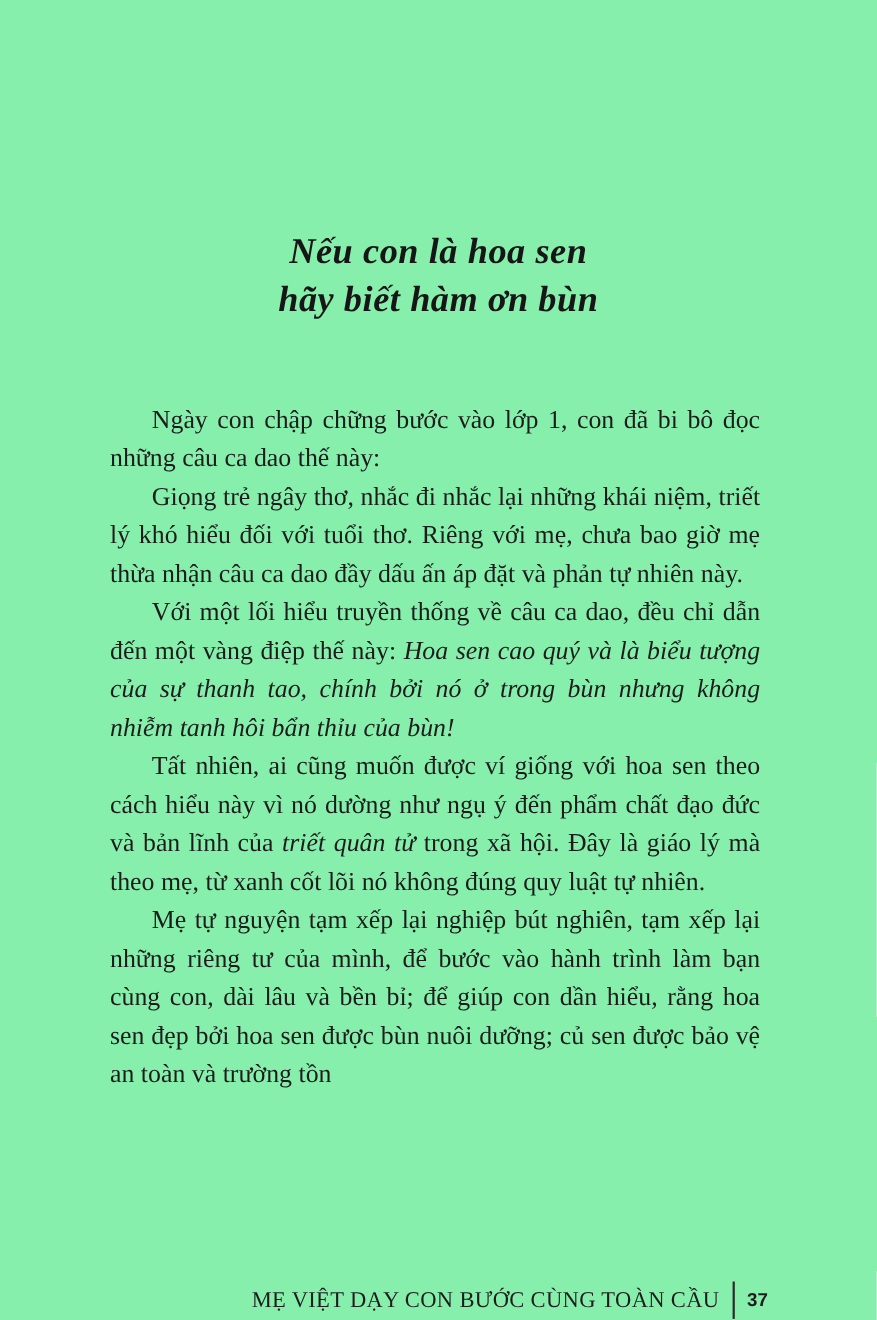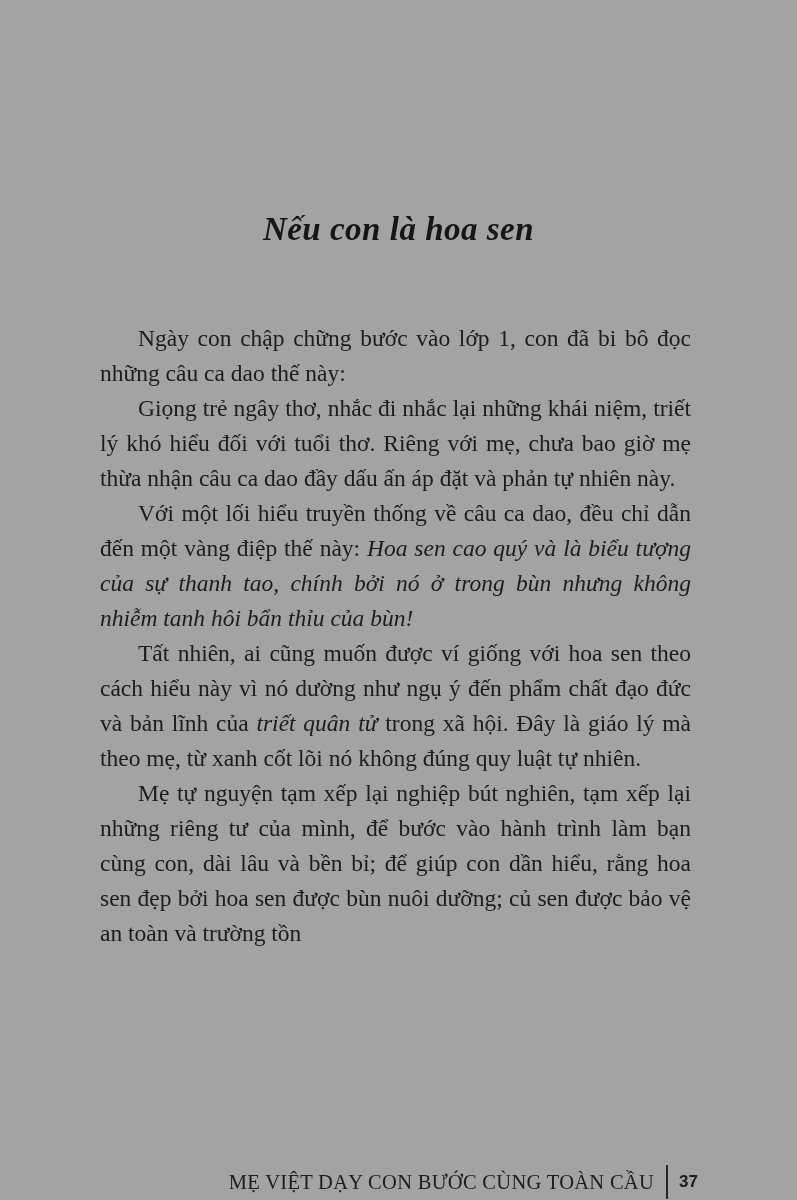--- a/index.html
+++ b/index.html
@@ -2,21 +2,21 @@
 <html lang="vi"><head>
 <meta charset="utf-8">
 <style>
   * { margin: 0; padding: 0; box-sizing: border-box; }
   html, body { background: #e8e8e8; }
   .page {
     position: relative;
     width: 797px;
     height: 1200px;
     margin: 0 auto;
-    background: #a3a3a3;
+    background: #86efac;
     color: #1b1b1b;
     font-family: "Liberation Serif", serif;
     overflow: hidden;
   }
   .title-block {
     padding-top: 207px;
     text-align: center;
     font-style: italic;
     font-weight: bold;
     font-size: 33px;
@@ -70,20 +70,21 @@
     color: #1d1d1d;
   }
 </style>
 </head>
 <body>
 
 <div class="page">
 
   <div class="title-block">
     <div>Nếu con là hoa sen</div>
+    <div>hãy biết hàm ơn bùn</div>
   </div>
 
   <div class="content">
 
     <p class="para"><span>Ngày con chập chững bước vào lớp 1, con đã bi bô đọc những câu ca dao thế này:</span></p>
 
 
     <p class="para"><span>Giọng trẻ ngây thơ, nhắc đi nhắc lại những khái niệm, triết lý khó hiểu đối với tuổi thơ. Riêng với mẹ, chưa bao giờ mẹ thừa nhận câu ca dao đầy dấu ấn áp đặt và phản tự nhiên này.</span></p>
 
     <p class="para"><span>Với một lối hiểu truyền thống về câu ca dao, đều chỉ dẫn đến một vàng điệp thế này: </span><span class="emph">Hoa sen cao quý và là biểu tượng của sự thanh tao, chính bởi nó ở trong bùn nhưng không nhiễm tanh hôi bẩn thỉu của bùn!</span></p>

